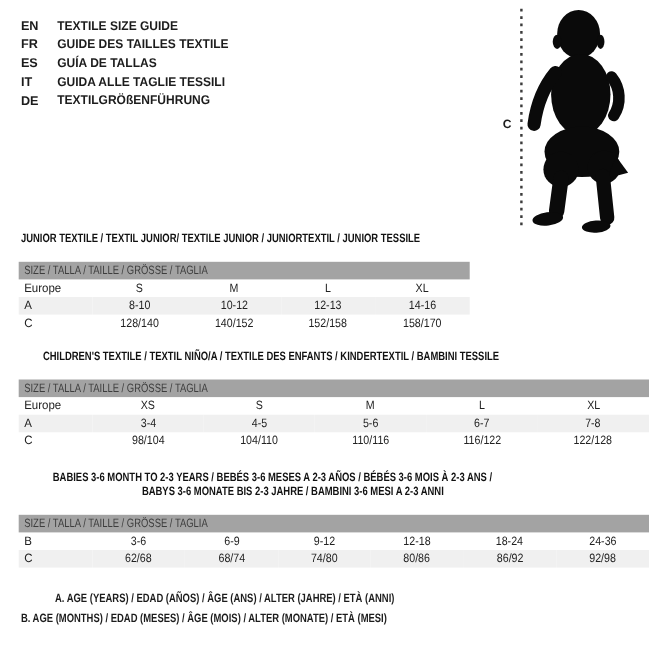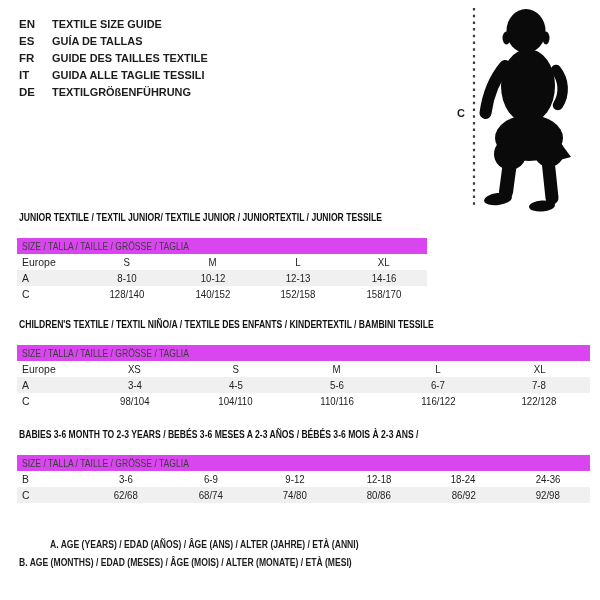--- a/index.html
+++ b/index.html
@@ -21,23 +21,23 @@
   
   .figure-svg { position:absolute; left:0; top:0; width:600px; height:220px; }
   .figure-label {
     position:absolute; left:451px; top:107px; width:20px; text-align:center;
     font-weight:700; font-size:11px;
   }
 
   
   .table-block { position:absolute; left:17px; }
   .tbl-title   { font-weight:700; font-size:11px; line-height:13px; color:#111; white-space:nowrap; }
-  .title-wrap  { margin-bottom:14px; margin-left:2px; }
+  .title-wrap  { margin-bottom:14px; margin-left:2px;text-align:center; }
   .size-bar    {
-    height:16px; line-height:16px; background:#d946ef; color:#3d3d3d;
+    height:16px; line-height:16px; background:#a3a3a3; color:#3d3d3d;
     font-size:11px; padding-left:5px; box-sizing:border-box;text-decoration:underline;
   }
   table { width:100%; border-collapse:collapse; table-layout:fixed; }
   td    { height:16px; padding:0; font-size:11px; text-align:center; vertical-align:middle; color:#222; }
   td.row-label { width:62px; text-align:left; padding-left:5px;margin-left:28px; }
   tr.shaded { background:#f0f0f0; }
 
   
   .footnotes { position:absolute; left:19px; top:536px; }
   .footnote  { height:17.5px; font-weight:700; font-size:11px; line-height:17.5px;text-align:right; }
@@ -46,26 +46,26 @@
 <body>
 
 <div id="canvas">
 
   <div class="lang-list">
     <div class="lang-row">
       <span class="lang-code">EN</span>
       <span class="condl">TEXTILE SIZE GUIDE</span>
     </div>
     <div class="lang-row">
+      <span class="lang-code">FR</span>
+      <span class="condl">GUIDE DES TAILLES TEXTILE</span>
+    </div>
+    <div class="lang-row">
       <span class="lang-code">ES</span>
       <span class="condl">GUÍA DE TALLAS</span>
-    </div>
-    <div class="lang-row">
-      <span class="lang-code">FR</span>
-      <span class="condl">GUIDE DES TAILLES TEXTILE</span>
     </div>
     <div class="lang-row">
       <span class="lang-code">IT</span>
       <span class="condl">GUIDA ALLE TAGLIE TESSILI</span>
     </div>
     <div class="lang-row">
       <span class="lang-code">DE</span>
       <span class="condl">TEXTILGRÖßENFÜHRUNG</span>
     </div>
   </div>
@@ -158,20 +158,21 @@
             <td><span class="condm">116/122</span></td>
             <td><span class="condm">122/128</span></td>
           </tr>
         </tbody>
       </table>
   </div>
 
   <div class="table-block" style="top:428px; width:573px;">
     <div class="title-wrap">
       <div class="tbl-title"><span class="cond">BABIES 3-6 MONTH TO 2-3 YEARS / BEBÉS 3-6 MESES A 2-3 AÑOS / BÉBÉS 3-6 MOIS À 2-3 ANS /</span></div>
+      <div class="tbl-title"><span class="cond">BABYS 3-6 MONATE BIS 2-3 JAHRE / BAMBINI 3-6 MESI A 2-3 ANNI</span></div>
     </div>
     <div class="size-bar">
       <span class="cond">SIZE / TALLA / TAILLE / GRÖSSE / TAGLIA</span>
     </div>
     <table>
         <tbody>
           <tr>
             <td class="row-label"><span class="condl">B</span></td>
             <td><span class="condm">3-6</span></td>
             <td><span class="condm">6-9</span></td>

